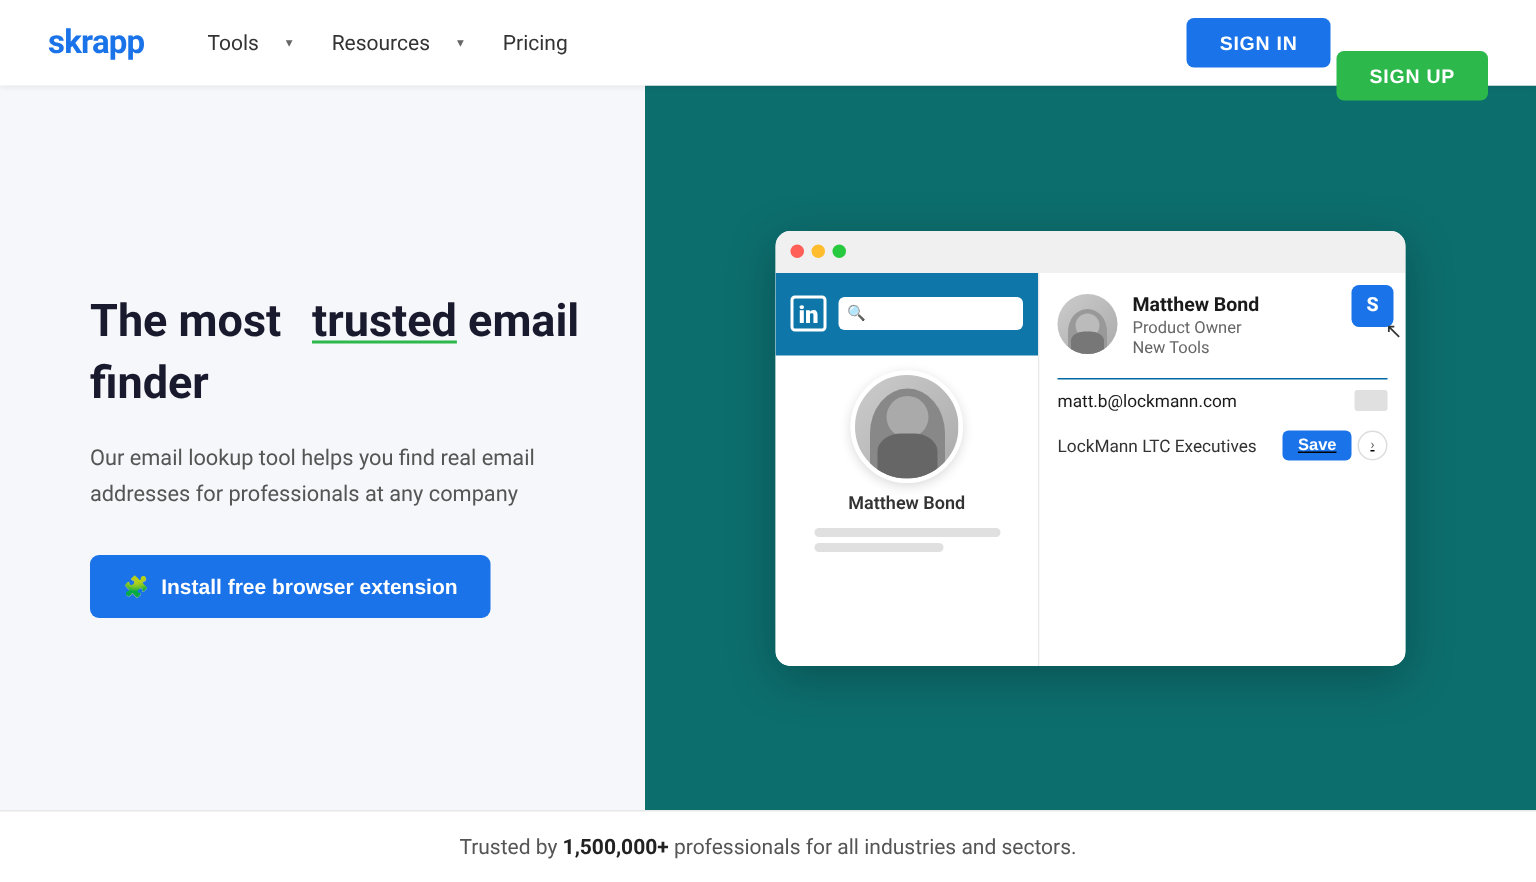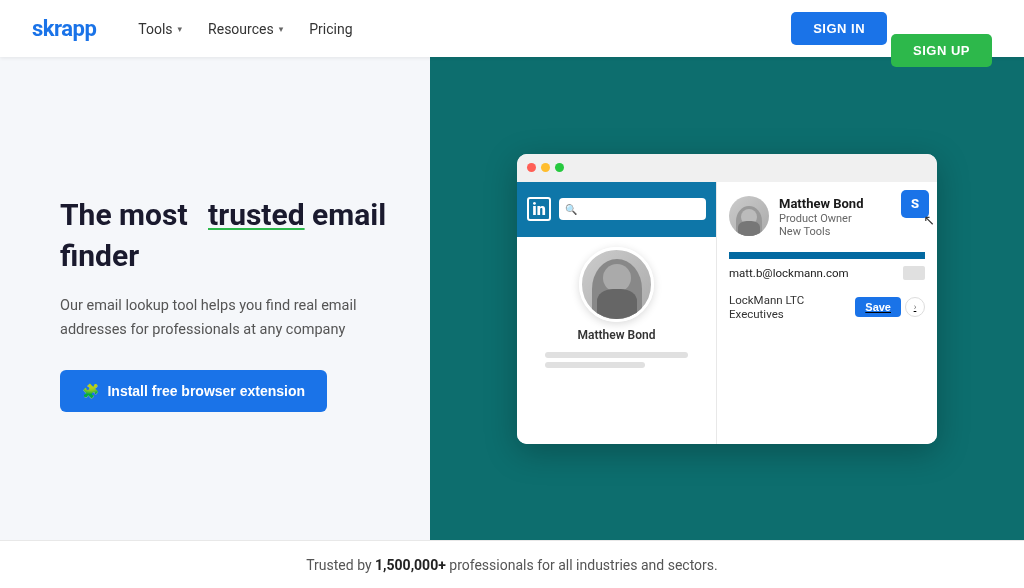--- a/index.html
+++ b/index.html
@@ -29,21 +29,21 @@
       gap: 6px;
       flex: 1;
     }
     .nav-link {
       font-size: 14px;
       color: #333;
       padding: 6px 10px;
       cursor: pointer;
       display: flex;
       align-items: center;
-      gap: 5px;
+      gap: 18px;
       border-radius: 4px;
     }
     .nav-link .chevron {
       font-size: 9px;
       color: #666;
     }
     .nav-actions {
       display: flex;
       gap: 4px;
       align-items: center;
@@ -160,21 +160,21 @@
     .dot-yellow { background: #ffbd2e; }
     .dot-green { background: #27c93f; }
 
     .browser-content {
       display: flex;
       height: calc(100% - 28px);
     }
 
     
     .linkedin-panel {
-      width: 200px;
+      width: 176px;
       background: #fff;
       border-right: 1px solid #e8e8e8;
     }
     .linkedin-header {
       background: #0e76a8;
       height: 55px;
       display: flex;
       align-items: center;
       padding: 0 10px;
       gap: 8px;
@@ -325,21 +325,21 @@
       right: 2px;
       font-size: 14px;
       color: #333;
     }
 
     .email-row {
       display: flex;
       align-items: center;
       justify-content: space-between;
       padding: 7px 0;
-      border-top: 7px solid #0369a1;
+      border-top: 1px solid #0369a1;
       text-align: center;
     }
     .email-address { font-size: 11.5px; color: #1a1a1a; }
     .copy-icon {
       width: 22px;
       height: 14px;
       background: #e0e0e0;
       border-radius: 2px;
       display: flex;
       align-items: center;

